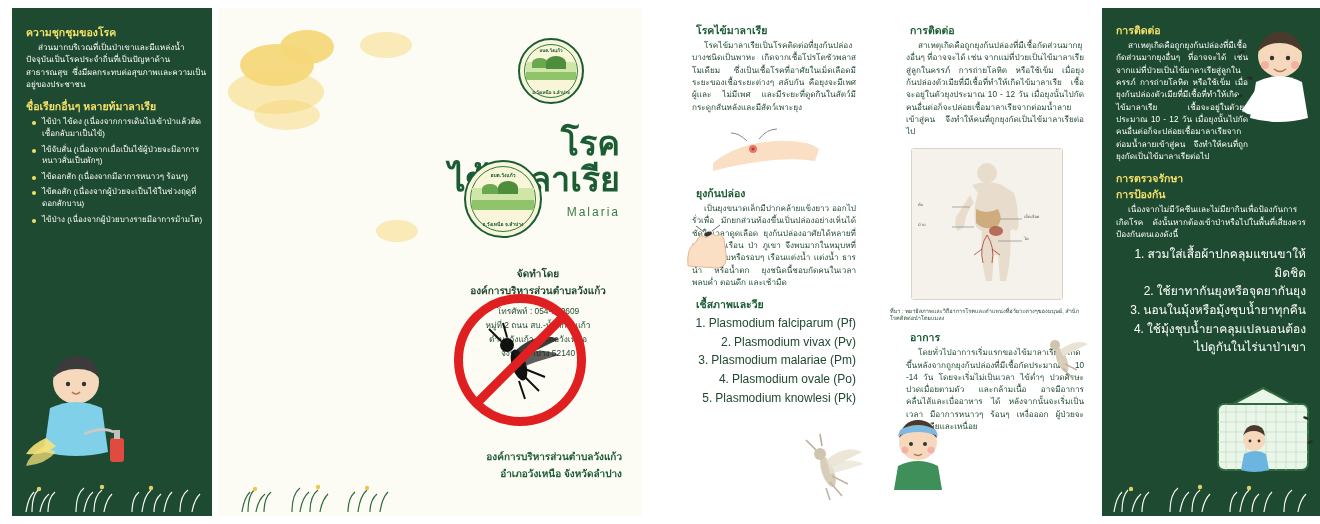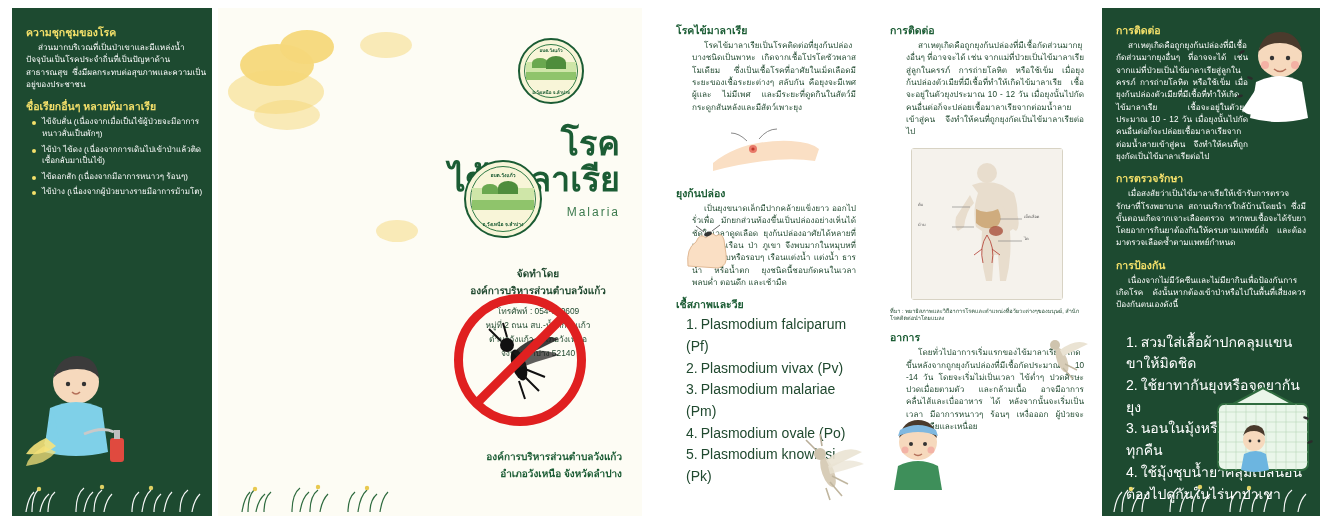--- a/index.html
+++ b/index.html
@@ -52,21 +52,21 @@
   .p-in2 { left: 216px; width: 222px; }
   .p-in3 { left: 442px; width: 218px; }
 
   h2.sect {
     font-size: 10.5px;
     font-weight: bold;
     margin: 0 0 3px 0;
     line-height: 1.25;
   }
   .green h2.sect { color: #f4e06a; }
-  .cream h2.sect, .white h2.sect { color: #1b5c34; }
+  .cream h2.sect, .white h2.sect { color: #1b5c34; margin-left: 20px; }
 
   p.body {
     font-size: 8.2px;
     line-height: 1.5;
     margin: 0 0 9px 0;
     text-indent: 12px;
     text-align: justify;
   }
   .green p.body { color: #ffffff; }
   .cream p.body, .white p.body { color: #20492f; margin-left: 16px; }
@@ -92,24 +92,25 @@
     border-radius: 50%;
     background: #f4e06a;
   }
   ol.numlist {
     list-style: none;
     margin: 0;
     padding: 0 0 0 10px;
     counter-reset: li;
   }
   ol.numlist li {
-    font-size: 14px;
+    font-size: 12px;
     line-height: 1.55;
     color: #20492f;
     counter-increment: li;
+    text-align: right;
   }
   ol.numlist li::before {
     content: counter(li) ".";
     margin-right: 3px;
   }
 
   
   .cover-inner { position: relative; width: 100%; height: 100%; }
   .cover-title {
     position: absolute;
@@ -270,23 +271,24 @@
 
 <div class="sheet sheet-left">
 
   <div class="panel green p-back">
     <div style="padding:18px 6px 0 14px;">
       <h2 class="sect">ความชุกชุมของโรค</h2>
       <p class="body">ส่วนมากบริเวณที่เป็นป่าเขาและมีแหล่งน้ำ ปัจจุบันเป็นโรคประจำถิ่นที่เป็นปัญหาด้านสาธารณสุข ซึ่งมีผลกระทบต่อสุขภาพและความเป็นอยู่ของประชาชน</p>
 
       <h2 class="sect">ชื่อเรียกอื่นๆ หลายท้มาลาเรีย</h2>
       <ul class="bullets">
+        <li>ไข้ป่า ไข้ดง (เนื่องจากการเดินไปเข้าป่าแล้วติดเชื้อกลับมาเป็นไข้)</li>
         <li>ไข้จับสั่น (เนื่องจากเมื่อเป็นไข้ผู้ป่วยจะมีอาการหนาวสั่นเป็นพักๆ)</li>
-        <li>ไข้ป่า ไข้ดง (เนื่องจากการเดินไปเข้าป่าแล้วติดเชื้อกลับมาเป็นไข้)</li>
         <li>ไข้ดอกสัก (เนื่องจากมีอาการหนาวๆ ร้อนๆ)</li>
+        <li>ไข้ตอสัก (เนื่องจากผู้ป่วยจะเป็นไข้ในช่วงฤดูที่ดอกสักบาน)</li>
         <li>ไข้ป่าง (เนื่องจากผู้ป่วยบางรายมีอาการม้ามโต)</li>
       </ul>
     </div>
 
     <div style="position:absolute;left:12px;bottom:44px;width:120px;height:130px;">
       <svg viewBox="0 0 120 130" width="120" height="130">
         <ellipse cx="52" cy="40" rx="23" ry="22" fill="#f6d9bd"></ellipse>
         <path d="M29 36 q6-22 24-22 q20 0 22 22 q-6-9-22-9 q-16 0-24 9z" fill="#3b3b3b"></path>
         <circle cx="44" cy="42" r="2.2" fill="#333"></circle>
         <circle cx="60" cy="42" r="2.2" fill="#333"></circle>
@@ -506,24 +508,23 @@
       </svg>
     </div>
   </div>
 
   <div class="panel green p-in3">
     <div style="padding:16px 14px 0 14px;">
       <h2 class="sect">การติดต่อ</h2>
       <p class="body" style="width:132px;">สาเหตุเกิดคือถูกยุงก้นปล่องที่มีเชื้อกัดส่วนมากยุงอื่นๆ ที่อาจจะได้ เช่น จากแม่ที่ป่วยเป็นไข้มาลาเรียสู่ลูกในครรภ์ การถ่ายโลหิต หรือใช้เข็ม เมื่อยุงก้นปล่องตัวเมียที่มีเชื้อที่ทำให้เกิดไข้มาลาเรีย เชื้อจะอยู่ในตัวยุงประมาณ 10 - 12 วัน เมื่อยุงนั้นไปกัดคนอื่นต่อก็จะปล่อยเชื้อมาลาเรียจากต่อมน้ำลายเข้าสู่คน จึงทำให้คนที่ถูกยุงกัดเป็นไข้มาลาเรียต่อไป</p>
 
       <h2 class="sect">การตรวจรักษา</h2>
-      <p class="body">เมื่อสงสัยว่าเป็นไข้มาลาเรียให้เข้ารับการตรวจรักษาที่โรงพยาบาล สถานบริการใกล้บ้านโดยนำ ซึ่งมีขั้นตอนเกิดจากเจาะเลือดตรวจ หากพบเชื้อจะได้รับยา โดยอาการกินยาต้องกินให้ครบตามแพทย์สั่ง และต้องมาตรวจเลือดซ้ำตามแพทย์กำหนด</p>
 
       <h2 class="sect">การป้องกัน</h2>
-      <p class="body" style="margin-bottom:20px;">เนื่องจากไม่มีวัคซีนและไม่มียากินเพื่อป้องกันการเกิดโรค ดังนั้นหากต้องเข้าป่าหรือไปในพื้นที่เสี่ยงควรป้องกันตนเองดังนี้</p>
+      <p class="body" style="margin-bottom:4px;">เนื่องจากไม่มีวัคซีนและไม่มียากินเพื่อป้องกันการเกิดโรค ดังนั้นหากต้องเข้าป่าหรือไปในพื้นที่เสี่ยงควรป้องกันตนเองดังนี้</p>
       <ol class="numlist" style="color:#fff;">
         <li style="color:#fff">สวมใส่เสื้อผ้าปกคลุมแขนขาให้มิดชิด</li>
         <li style="color:#fff">ใช้ยาทากันยุงหรือจุดยากันยุง</li>
         <li style="color:#fff">นอนในมุ้งหรือมุ้งชุบน้ำยาทุกคืน</li>
         <li style="color:#fff">ใช้มุ้งชุบน้ำยาคลุมเปลนอนต้องไปดูกันในไร่นาป่าเขา</li>
       </ol>
     </div>
 
     <div style="position:absolute;right:4px;top:14px;width:84px;height:106px;">
       <svg viewBox="0 0 84 106" width="84" height="106">

